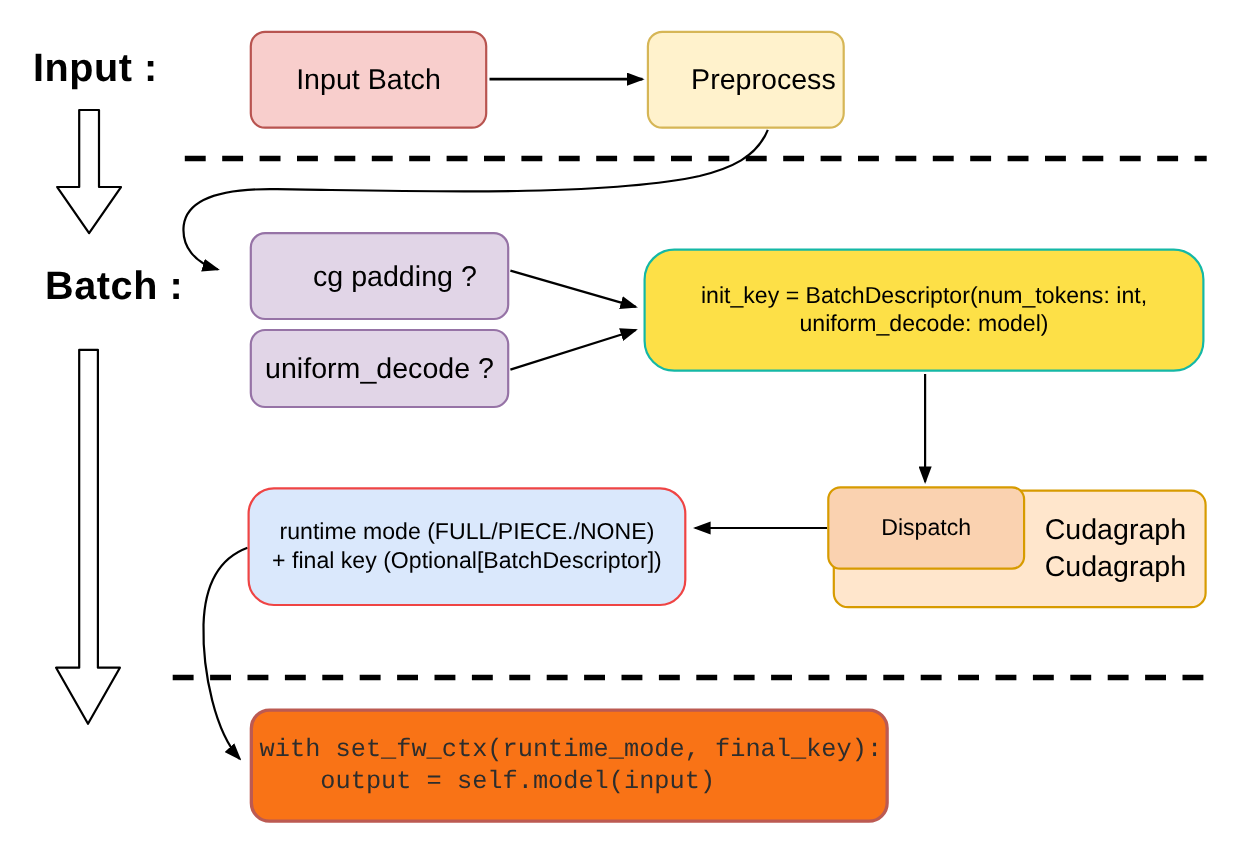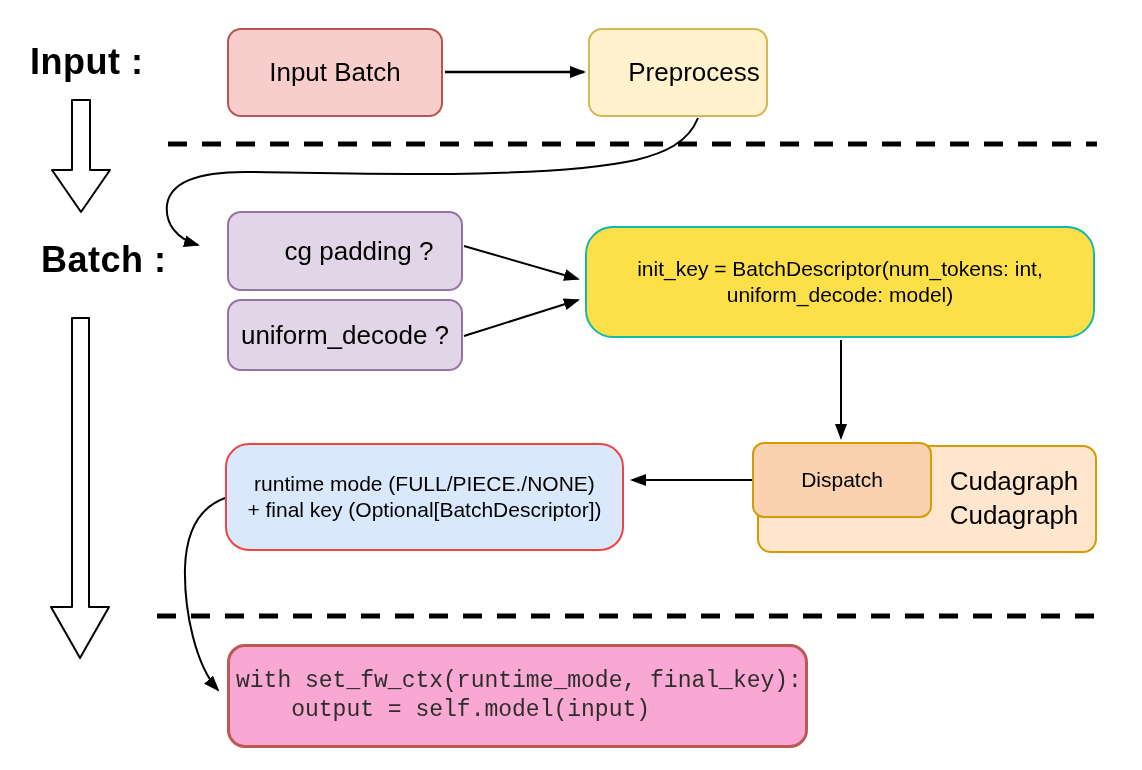--- a/index.html
+++ b/index.html
@@ -31,21 +31,21 @@
   }
   .node .ln{white-space:nowrap;}
   .red    {background:#F8CECC;border:2px solid #B85450;border-radius:14px;}
   .yellow {background:#FFF2CC;border:2px solid #D6B656;border-radius:14px;}
   .purple {background:#E1D5E7;border:2px solid #9673A6;border-radius:14px;}
   .green  {background:#fde047;border:2px solid #14b8a6;border-radius:28px;}
   .blue   {background:#DAE8FC;border:2px solid #ef4444;border-radius:24px;}
   .orange-outer{background:#FFE6CC;border:2px solid #D79B00;border-radius:14px;}
   .orange-inner{background:#FAD2B0;border:2px solid #D79B00;border-radius:12px;}
   .codebox{
-    background:#f9a8d4;border:3px solid #BC5A52;border-radius:18px;
+    background:#f97316;border:3px solid #BC5A52;border-radius:18px;
     align-items:flex-start;
     font-family:"Liberation Mono", monospace;
     font-size:23px;
     line-height:29px;
     padding-left:6px;
     color:#2d2d2d;
   }
   .codebox .ln{white-space:pre;text-align:left;}
   .fs27{font-size:26px;}
   .fs21{font-size:21px;}

